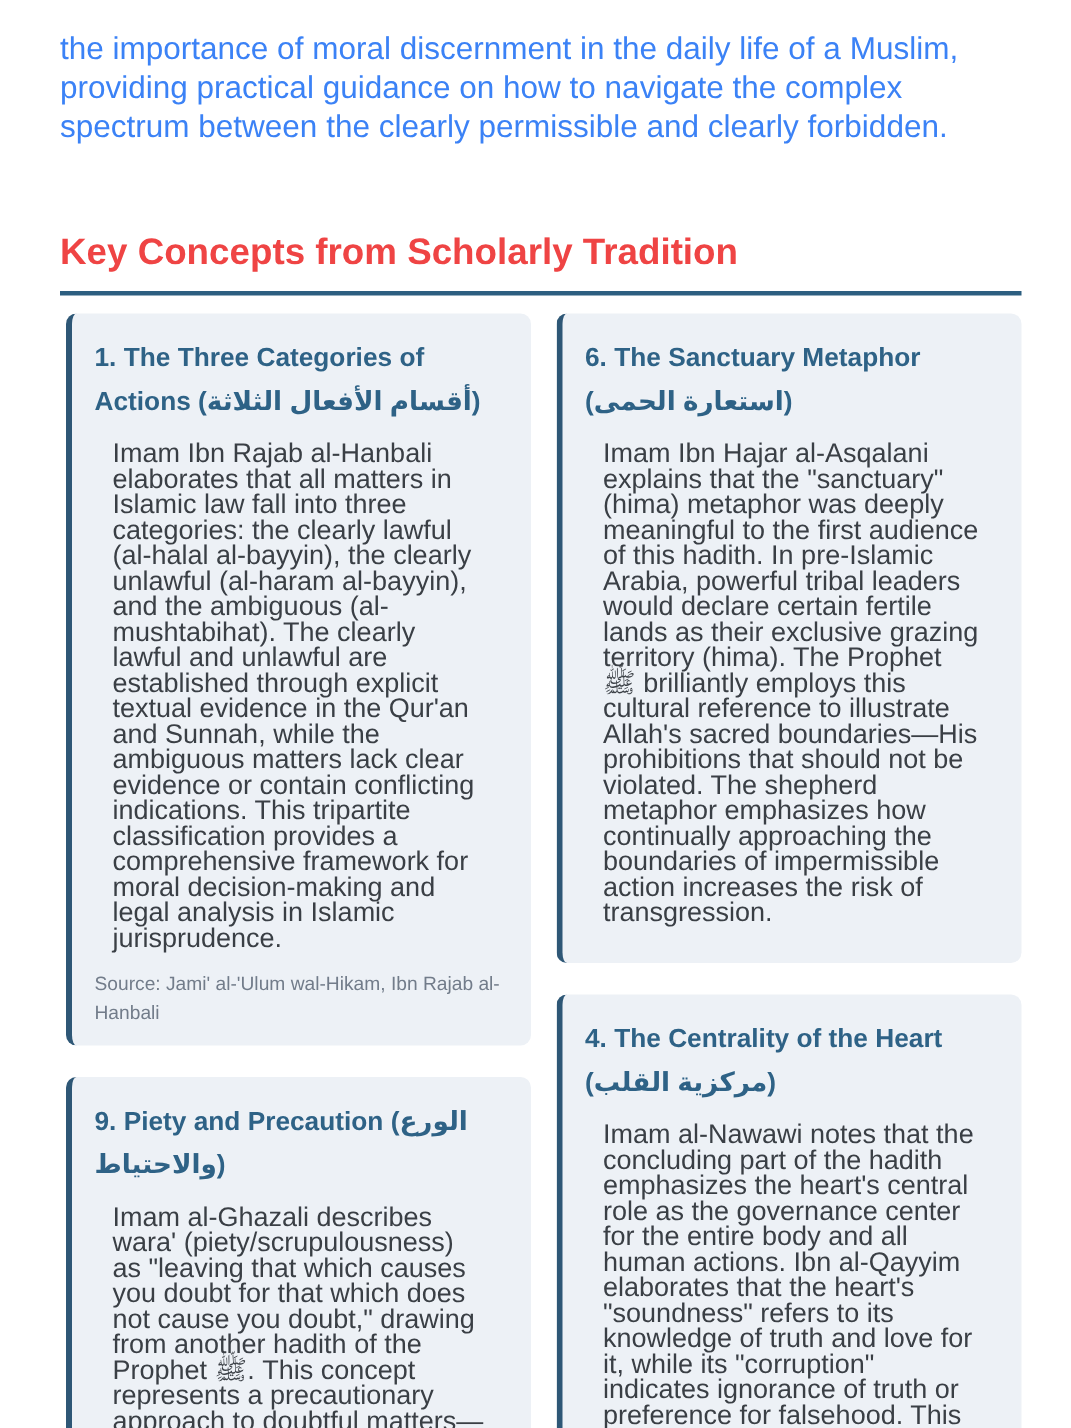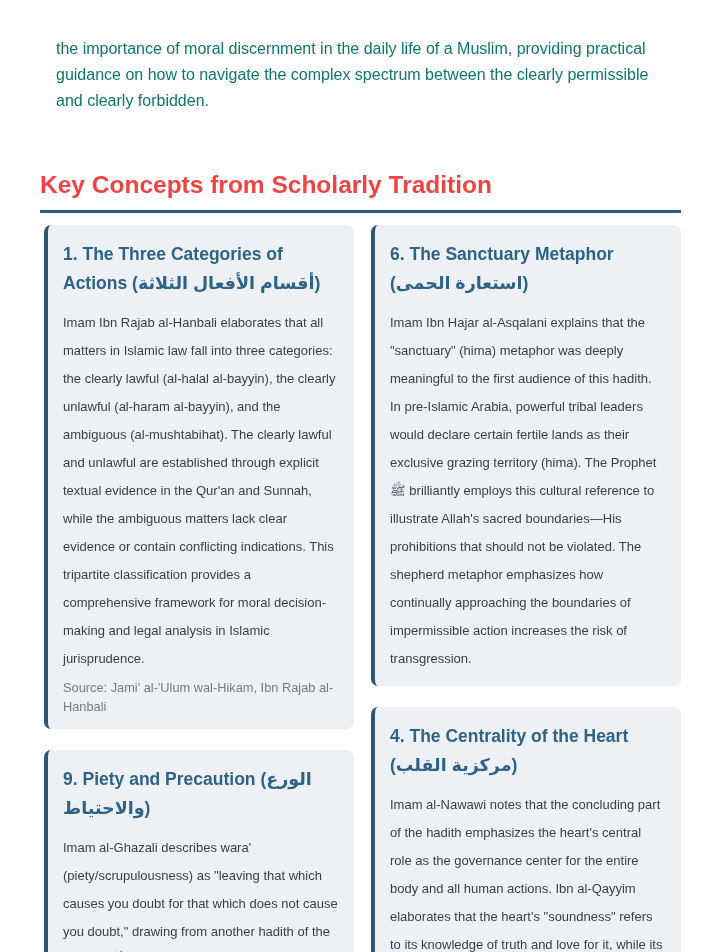--- a/index.html
+++ b/index.html
@@ -10,24 +10,24 @@
   body {
     width: 714px;
     height: 952px;
     overflow: hidden;
     font-family: "Liberation Sans", "DejaVu Sans", sans-serif;
   }
   .page {
     padding: 20px 33px 0 40px;
   }
   .intro {
-    margin: 16px;
-    font-size: 16px;
+    margin: 0;
+    font-size: 21px;
     line-height: 26px;
-    color: #0f766e;
+    color: #3b82f6;
   }
   .section-heading {
     margin: 57px 0 0 0;
     font-size: 24.5px;
     font-weight: bold;
     color: #ef4444;
     padding-bottom: 11px;
     border-bottom: 3px solid #2c5e80;
   }
   .cards-grid {
@@ -50,23 +50,23 @@
     padding: 15px 16px 13px 15px;
   }
   .card-title {
     margin: 0 0 11px 0;
     font-size: 17.5px;
     line-height: 29px;
     font-weight: bold;
     color: #2e6286;
   }
   .card-body {
-    margin: 0;
-    font-size: 13px;
-    line-height: 28px;
+    margin: 12px;
+    font-size: 18px;
+    line-height: 17px;
     color: #3a3f45;
   }
   .card-source {
     margin: 5px 0 0 0;
     font-size: 12.8px;
     line-height: 19px;
     color: #727c8a;
   }
 </style>
 </head>

